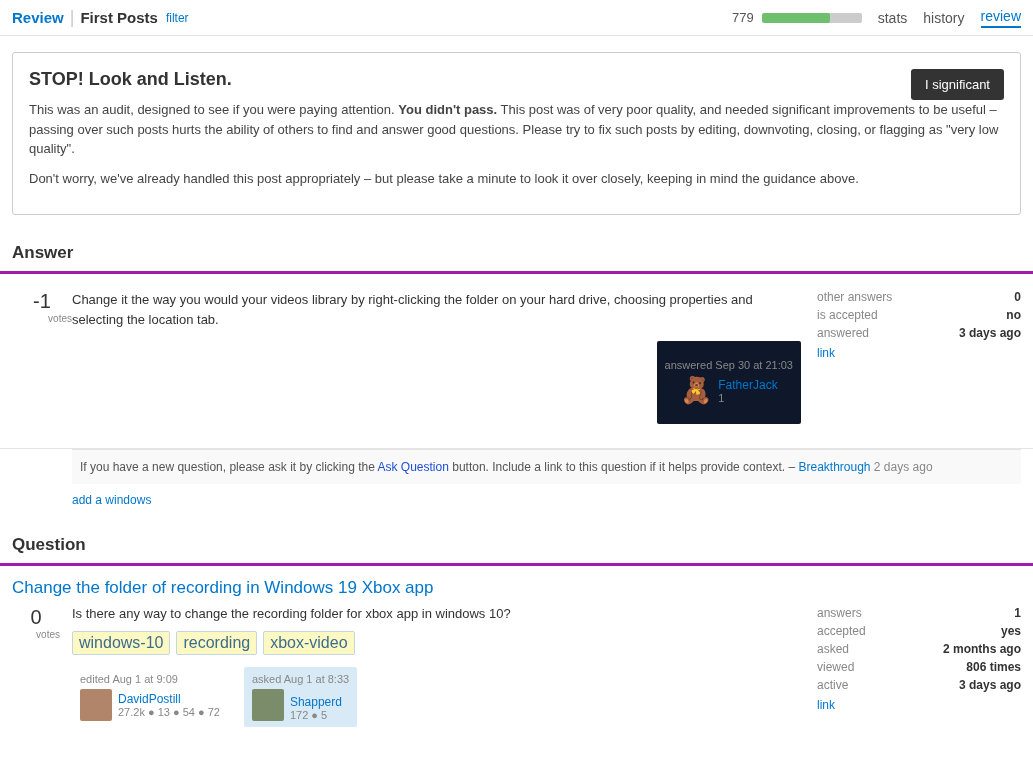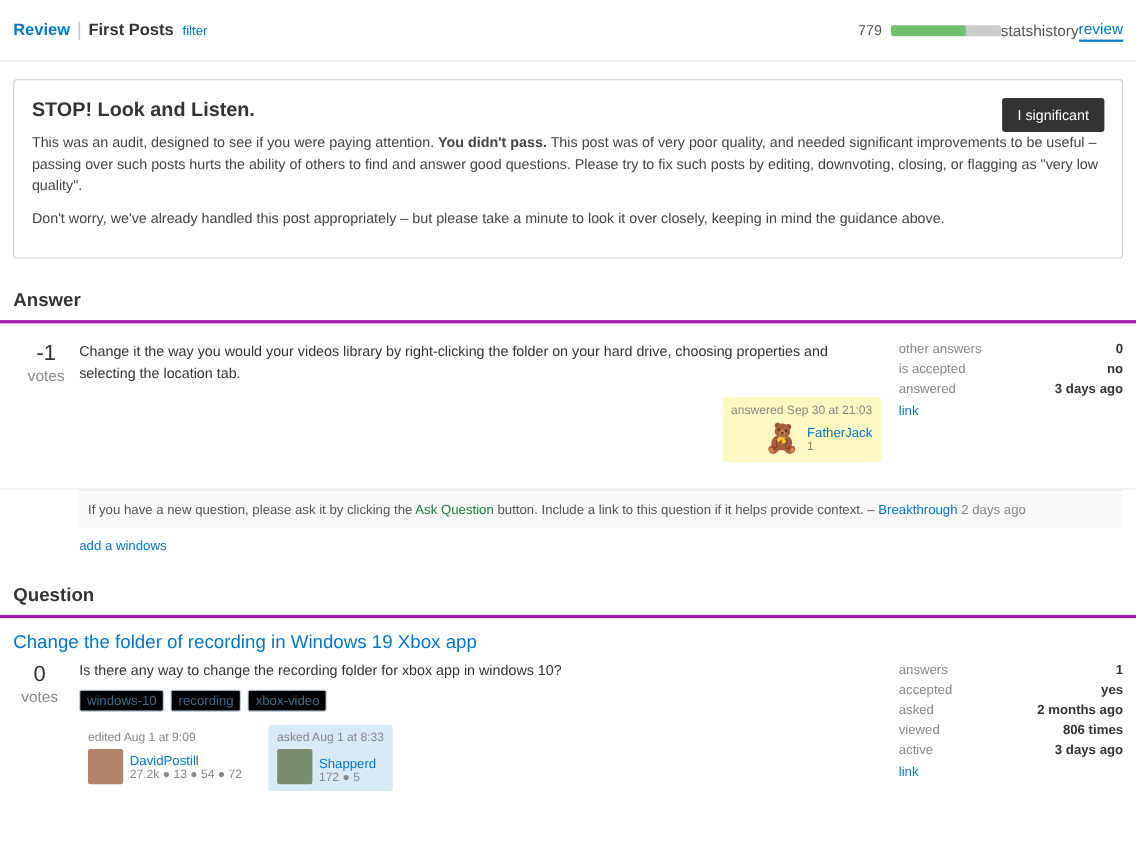--- a/index.html
+++ b/index.html
@@ -1,76 +1,76 @@
 <!DOCTYPE html>
 <html><head>
   <meta charset="utf-8">
   <style>
     * { box-sizing: border-box; margin: 0; padding: 0; }
     body { font-family: Arial, "Helvetica Neue", sans-serif; font-size: 13px; color: #333; background: #fff; }
 
     
-    .header { display: flex; align-items: center; padding: 0 12px; height: 56px; border-bottom: 1px solid #e4e4e4; }
+    .header { display: flex; align-items: center; padding: 0 12px; height: 36px; border-bottom: 1px solid #e4e4e4; }
     .header-review { color: #0077cc; font-size: 15px; font-weight: bold; }
     .header-sep { color: #ccc; margin: 0 6px; font-size: 18px; }
     .header-title { font-size: 15px; font-weight: bold; color: #333; }
     .header-filter { color: #0077cc; font-size: 12px; margin-left: 8px; cursor: pointer; }
-    .header-right { margin-left: auto; display: flex; align-items: center; gap: 0; }
+    .header-right { margin-left: auto; display: flex; align-items: center; gap: 16px; }
     .progress-area { display: flex; align-items: center; gap: 8px; }
     .progress-num { font-size: 13px; color: #555; }
     .progress-bar-outer { width: 100px; height: 10px; background: #ccc; border-radius: 2px; overflow: hidden; }
     .progress-bar-inner { height: 100%; background: #6ec06e; border-radius: 2px; }
     .nav-link { color: #555; font-size: 14px; cursor: pointer; text-decoration: none; }
     .nav-link.active { color: #0077cc; border-bottom: 2px solid #0077cc; padding-bottom: 2px; }
 
     
     .audit-box { margin: 16px 12px; border: 1px solid #ccc; border-radius: 3px; padding: 16px; position: relative; background: #fff; }
     .audit-title { font-size: 18px; font-weight: bold; color: #333; margin-bottom: 10px; }
     .audit-body { font-size: 13px; color: #444; line-height: 1.5; }
     .audit-body .bold { font-weight: bold; }
     .audit-body p { margin-bottom: 10px; }
     .understand-btn { position: absolute; top: 16px; right: 16px; background: #333; color: #fff; border: none; border-radius: 3px; padding: 8px 14px; font-size: 13px; cursor: pointer; }
 
     
     .section-header { font-size: 17px; font-weight: bold; color: #333; padding: 12px 12px 8px; border-bottom: 3px solid #a21caf; margin-bottom: 0; }
     .vote-col { width: 60px; text-align: center; flex-shrink: 0; }
     .vote-count { font-size: 20px; font-weight: normal; color: #333; }
-    .vote-label { font-size: 14px; color: #888; }
+    .vote-label { font-size: 10px; color: #888; text-align: right; }
     .answer-body { flex: 1; }
     .answer-text { font-size: 13px; color: #333; line-height: 1.5; margin-bottom: 12px; }
     .answer-meta { display: flex; justify-content: flex-end; align-items: flex-start; gap: 8px; font-size: 12px; color: #888; margin-bottom: 8px; }
-    .user-card { background: #fef9c3; padding: 6px 8px; border-radius: 2px; display: inline-flex; flex-direction: column; align-items: flex-end; }
+    .user-card { background: #0f172a; padding: 18px 8px; border-radius: 2px; display: inline-flex; flex-direction: column; align-items: center; }
     .user-card .action-time { font-size: 11px; color: #888; }
     .user-link { color: #0077cc; font-size: 12px; text-decoration: none; }
     .user-rep { font-size: 11px; color: #888; }
 
     
     .answer-sidebar { width: 220px; flex-shrink: 0; font-size: 12px; color: #888; padding-left: 16px; }
     .sidebar-row { display: flex; justify-content: space-between; margin-bottom: 4px; }
     .sidebar-label { color: #888; }
     .sidebar-value { color: #333; font-weight: bold; }
     .sidebar-link { color: #0077cc; cursor: pointer; }
 
     
     .comment-block { margin: 0 12px 8px 72px; border-top: 1px solid #e4e4e4; padding: 8px; font-size: 12px; color: #555; line-height: 1.5; background: #f9f9f9; }
-    .comment-link { color: #15803d; text-decoration: none; }
+    .comment-link { color: #1d4ed8; text-decoration: none; }
     .comment-author { color: #0077cc; }
     .comment-time { color: #888; }
     .add-comment { margin: 4px 12px 16px 72px; }
     .add-comment a { color: #0077cc; font-size: 12px; cursor: pointer; text-decoration: none; }
 
     
     .question-section { padding: 12px; }
     .question-title { font-size: 17px; color: #0077cc; text-decoration: none; display: block; margin-bottom: 8px; }
     .question-body-row { display: flex; gap: 12px; }
     .question-vote-col { width: 48px; text-align: center; flex-shrink: 0; }
     .question-content { flex: 1; }
     .question-body-text { font-size: 13px; color: #333; margin-bottom: 10px; }
     .tags { display: flex; gap: 6px; flex-wrap: wrap; margin-bottom: 12px; }
-    .tag { background: #000000; border: 1px solid #c4d5e4; color: #3c6d8e; font-size: 12px; padding: 2px 6px; border-radius: 2px; cursor: pointer; }
+    .tag { background: #fef9c3; border: 1px solid #c4d5e4; color: #3c6d8e; font-size: 16px; padding: 2px 6px; border-radius: 2px; cursor: pointer; }
     .question-meta-row { display: flex; gap: 16px; align-items: flex-start; }
     .editor-card, .asker-card { padding: 6px 8px; border-radius: 2px; font-size: 11px; color: #888; }
     .asker-card { background: #d9eaf7; }
     .meta-action { color: #888; font-size: 11px; margin-bottom: 2px; }
     .meta-user { color: #0077cc; font-size: 12px; }
     .meta-rep { color: #888; font-size: 11px; }
 
     .question-sidebar { width: 220px; flex-shrink: 0; font-size: 12px; padding-left: 16px; }
 
     .bear-icon { font-size: 26px; }

